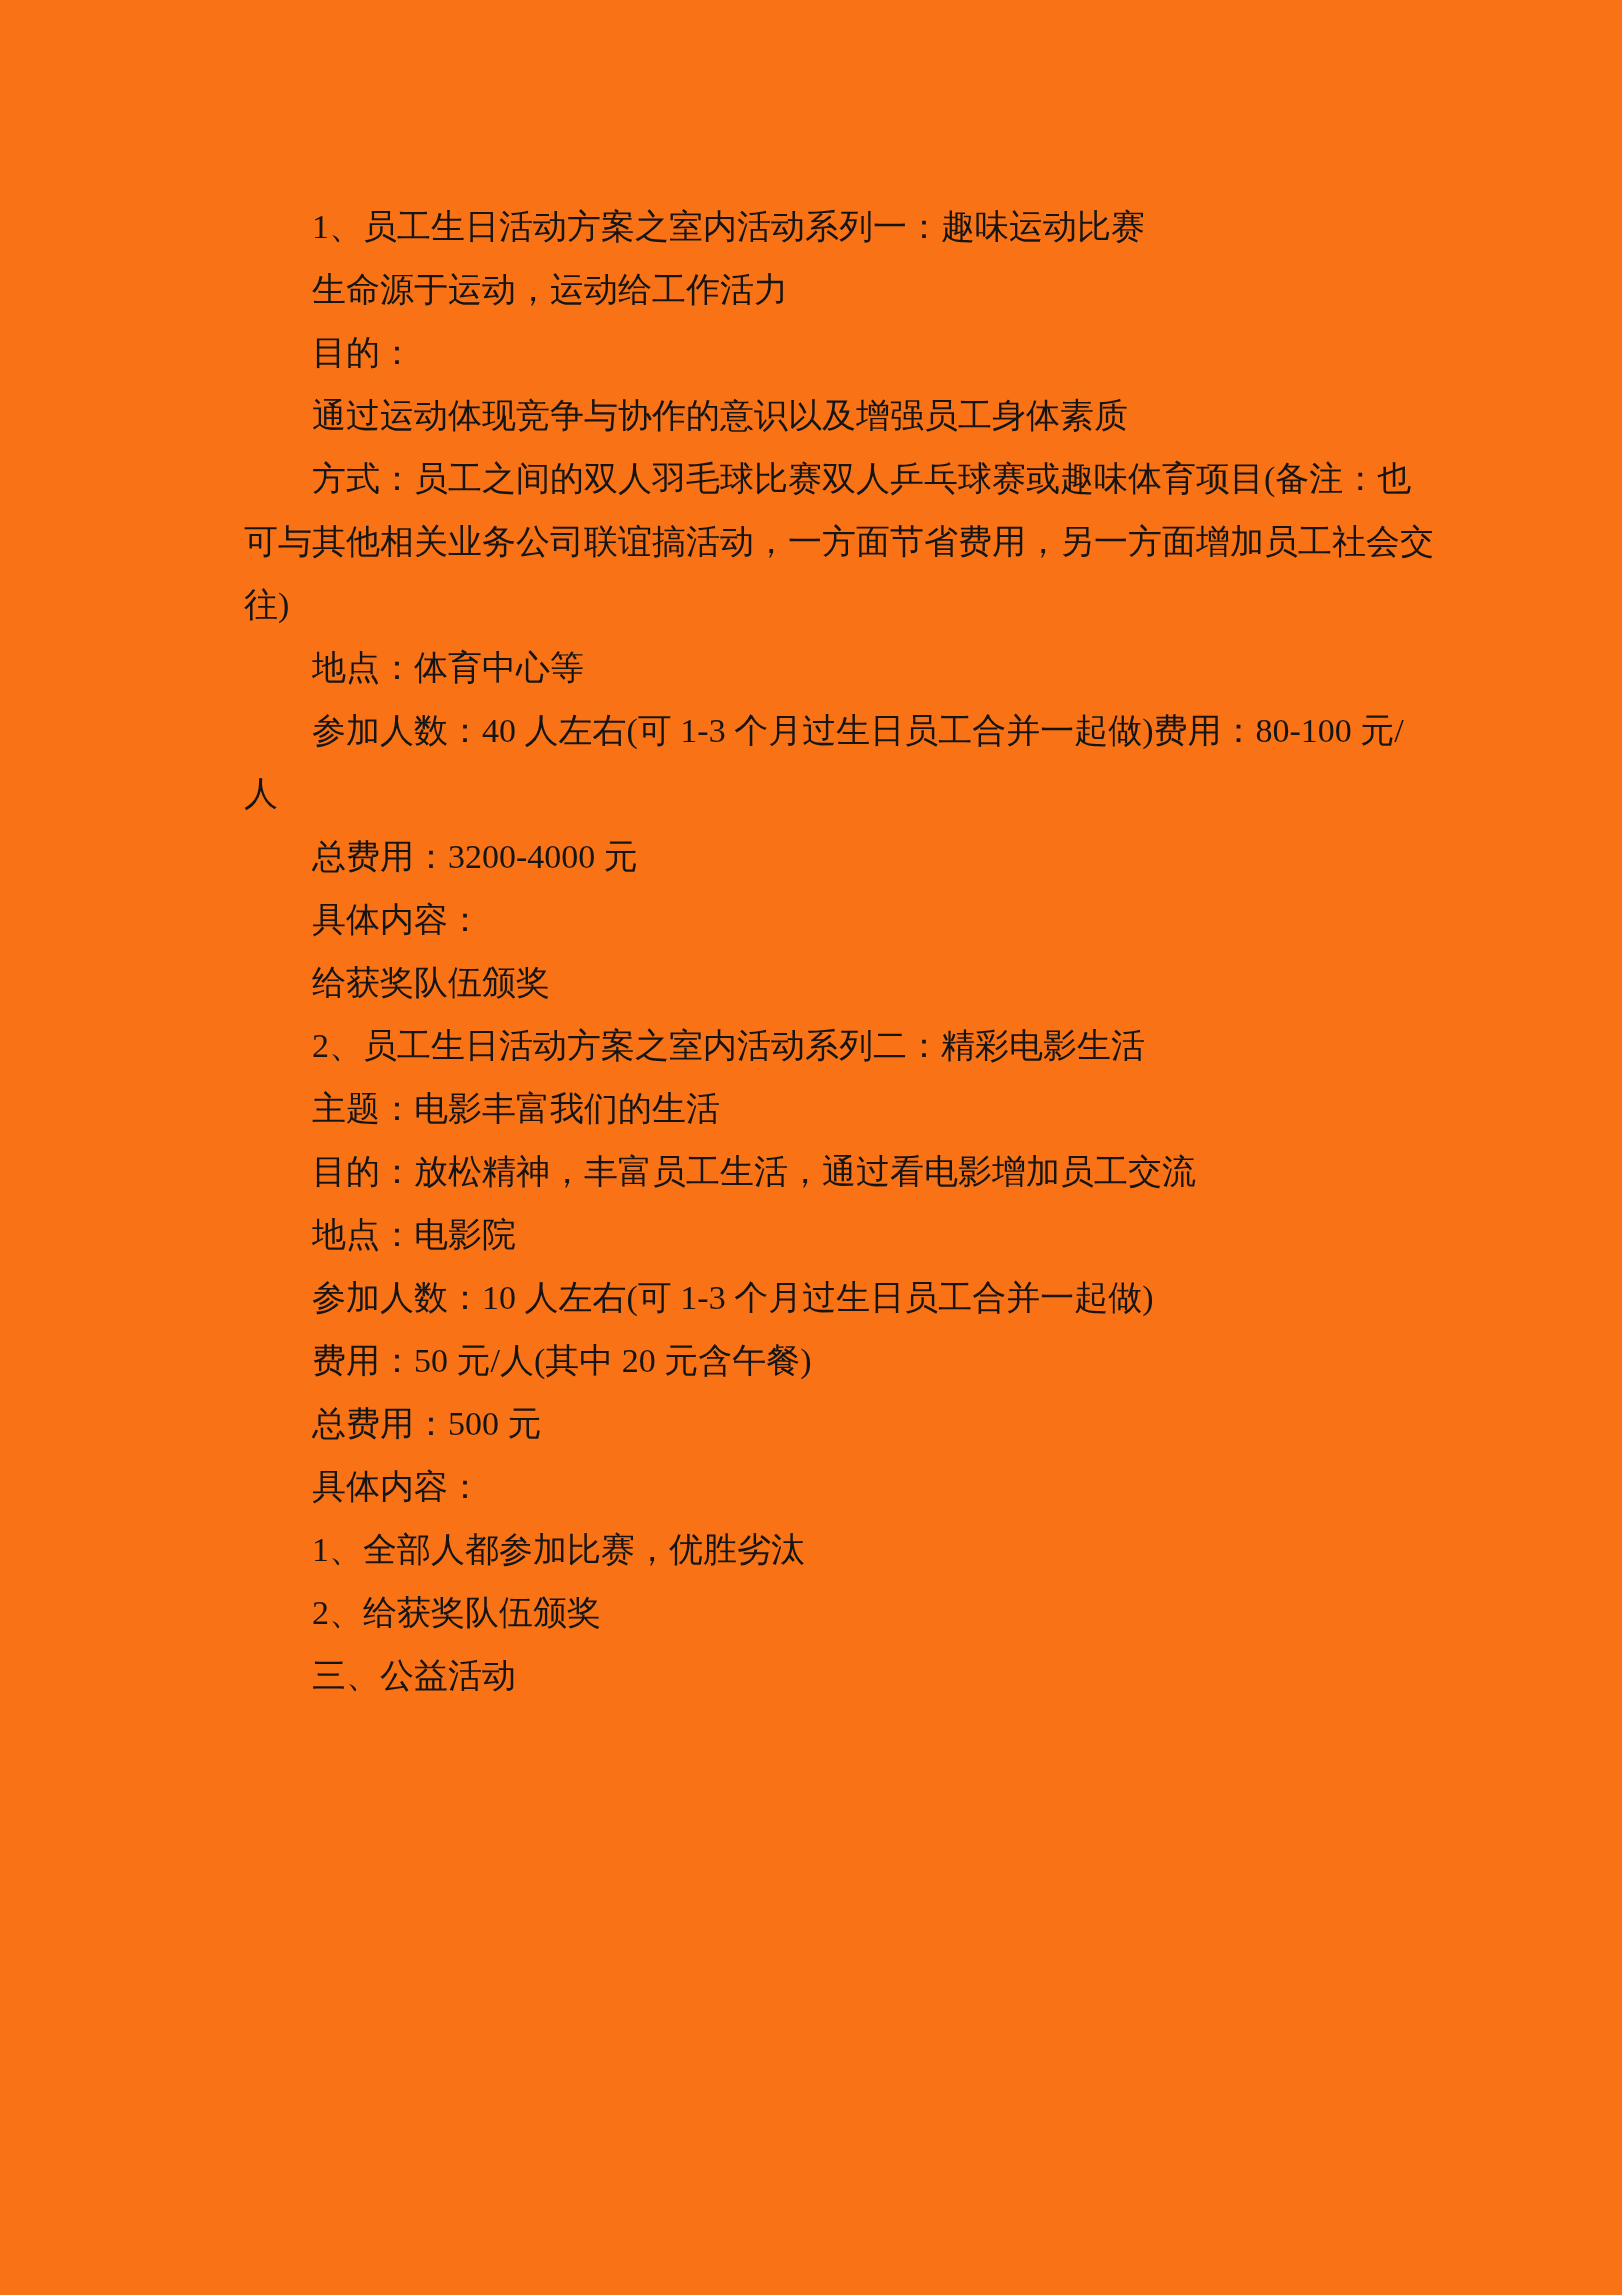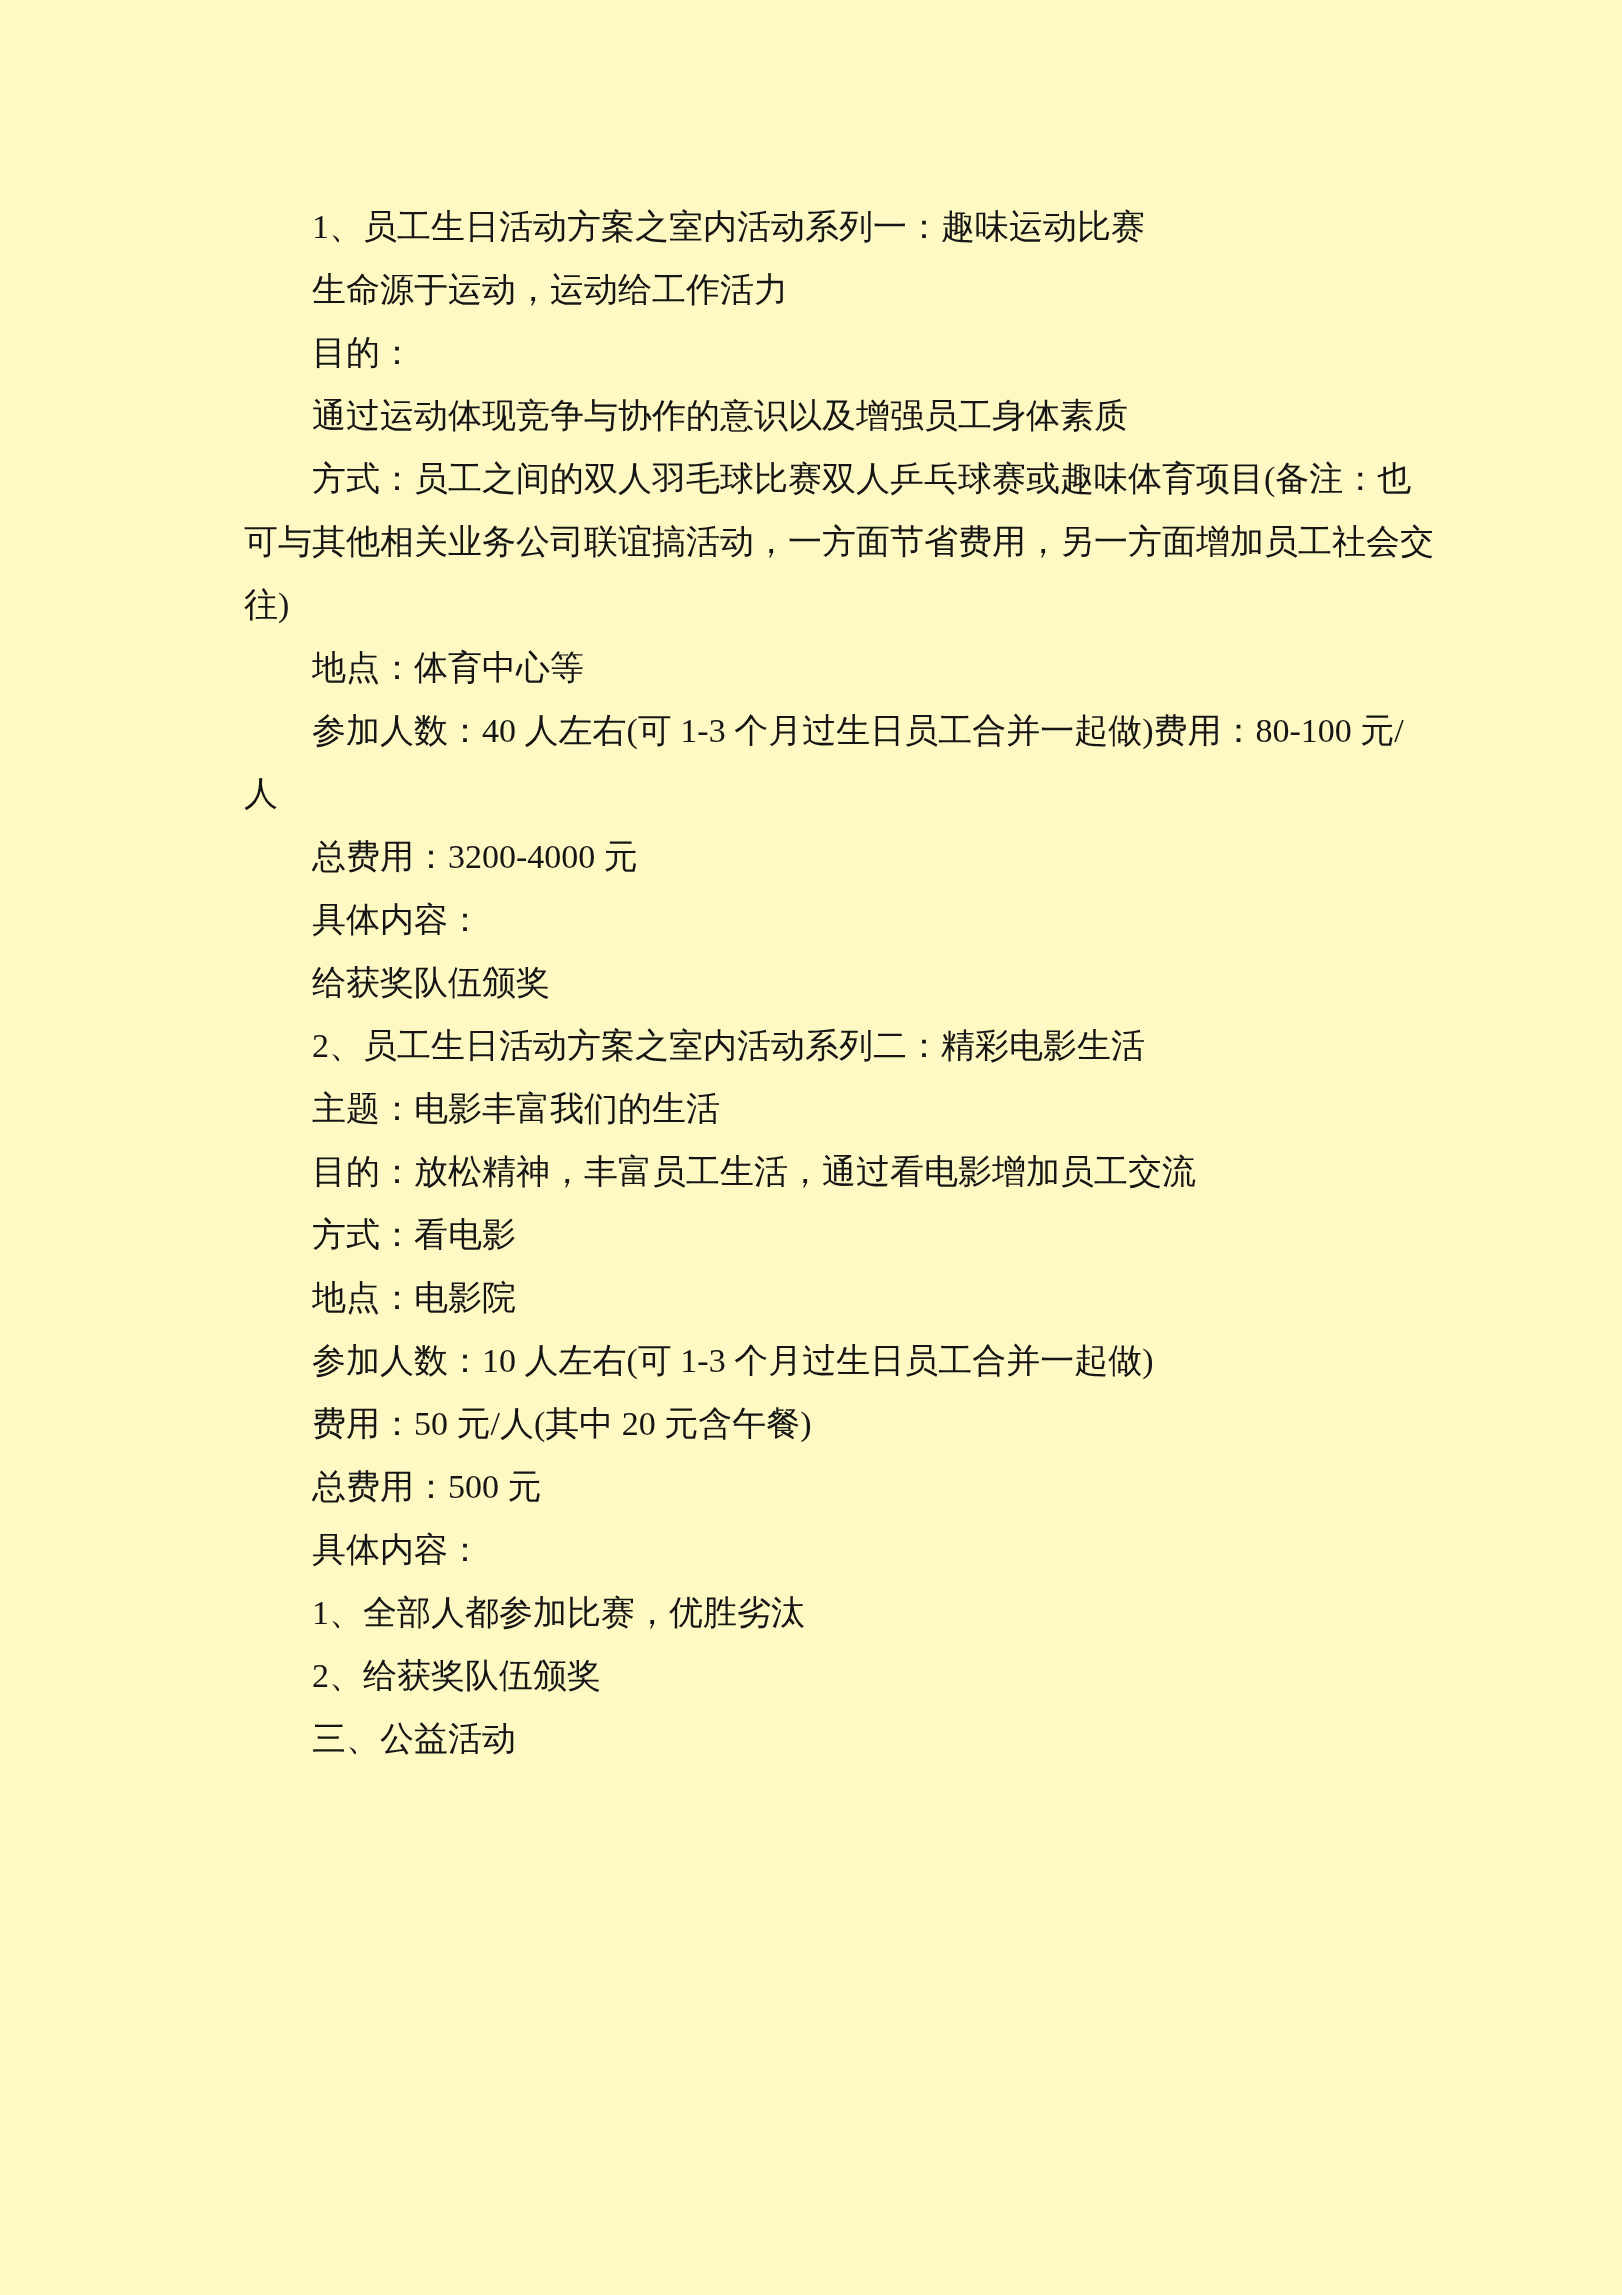--- a/index.html
+++ b/index.html
@@ -34,39 +34,38 @@
     text-align: left;
     font-weight: 400;
   }
   .line.indent {
     padding-left: 68px; 
   }
 </style>
 </head>
 <body>
 
-<div class="page" style="background: #fef9c3; color: rgb(21, 21, 21);">
+<div class="page" style="background: #f97316; color: rgb(21, 21, 21);">
   <div class="text-block">
       <div class="line indent">1、员工生日活动方案之室内活动系列一：趣味运动比赛</div>
       <div class="line indent">生命源于运动，运动给工作活力</div>
       <div class="line indent">目的：</div>
       <div class="line indent">通过运动体现竞争与协作的意识以及增强员工身体素质</div>
       <div class="line indent">方式：员工之间的双人羽毛球比赛双人乒乓球赛或趣味体育项目(备注：也</div>
       <div class="line">可与其他相关业务公司联谊搞活动，一方面节省费用，另一方面增加员工社会交</div>
       <div class="line">往)</div>
       <div class="line indent">地点：体育中心等</div>
       <div class="line indent">参加人数：40 人左右(可 1-3 个月过生日员工合并一起做)费用：80-100 元/</div>
       <div class="line">人</div>
       <div class="line indent">总费用：3200-4000 元</div>
       <div class="line indent">具体内容：</div>
       <div class="line indent">给获奖队伍颁奖</div>
       <div class="line indent">2、员工生日活动方案之室内活动系列二：精彩电影生活</div>
       <div class="line indent">主题：电影丰富我们的生活</div>
       <div class="line indent">目的：放松精神，丰富员工生活，通过看电影增加员工交流</div>
-      <div class="line indent">方式：看电影</div>
       <div class="line indent">地点：电影院</div>
       <div class="line indent">参加人数：10 人左右(可 1-3 个月过生日员工合并一起做)</div>
       <div class="line indent">费用：50 元/人(其中 20 元含午餐)</div>
       <div class="line indent">总费用：500 元</div>
       <div class="line indent">具体内容：</div>
       <div class="line indent">1、全部人都参加比赛，优胜劣汰</div>
       <div class="line indent">2、给获奖队伍颁奖</div>
       <div class="line indent">三、公益活动</div>
     </div>
 </div>

